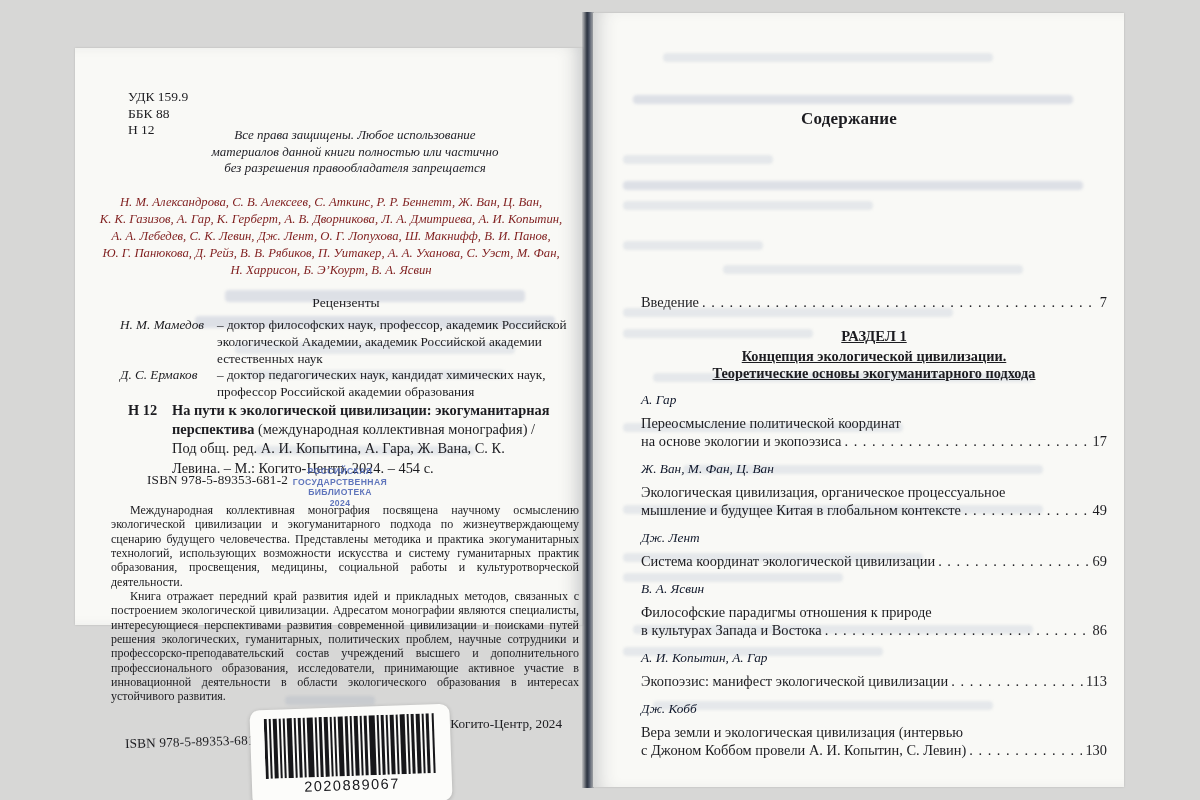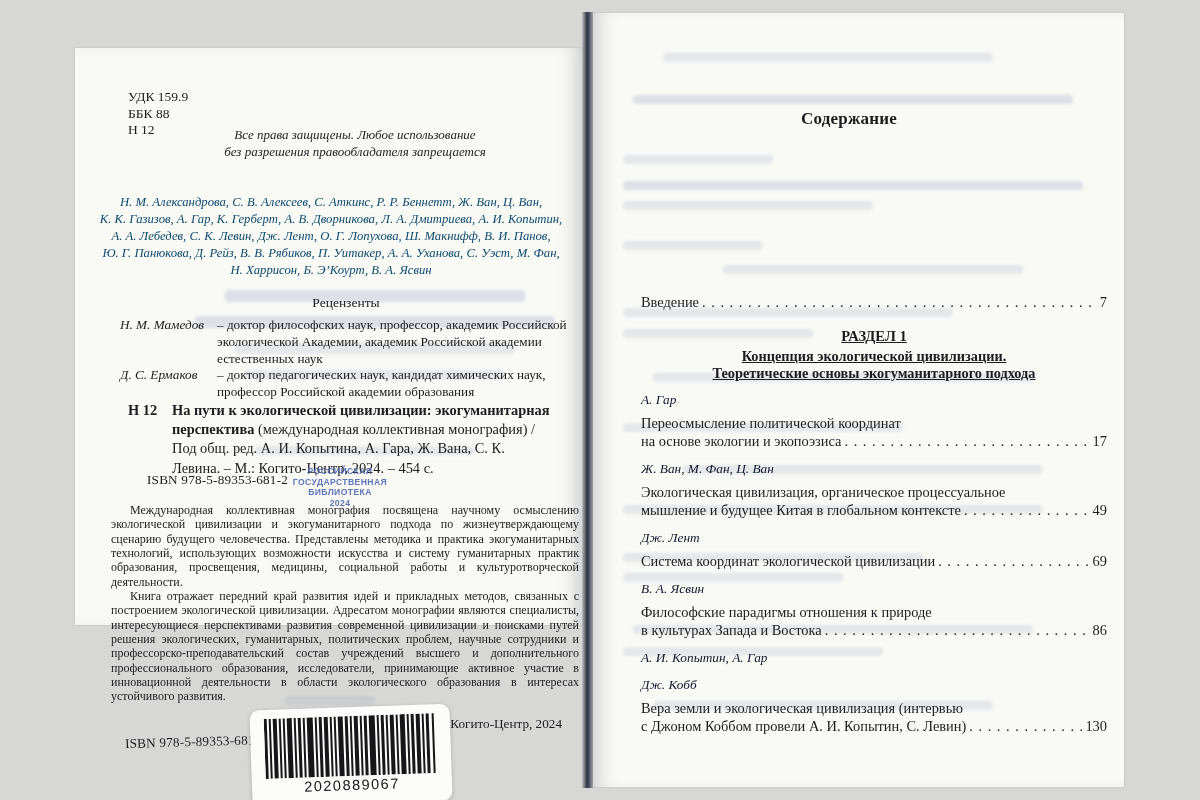--- a/index.html
+++ b/index.html
@@ -24,21 +24,21 @@
     background:linear-gradient(90deg, rgba(25,30,42,.10), #2c3340 42%, #454d5e 58%, rgba(25,30,42,.12));
   }
   
   .udc-block{position:absolute;left:53px;top:41px;font-size:13.5px;line-height:16.5px;}
   .rights-notice{
     position:absolute;left:80px;top:79px;width:400px;text-align:center;
     font-style:italic;font-size:13px;line-height:16.5px;color:#23232a;
   }
   .authors-block{position:absolute;left:22px;top:146px;width:468px;text-align:center;}
   .authors-heading{font-size:13.5px;margin-bottom:5px;}
-  .authors-lines{font-style:italic;font-size:12.7px;line-height:17px;color:#0c4a6e;}
+  .authors-lines{font-style:italic;font-size:12.7px;line-height:17px;color:#7f1d1d;}
   .reviewers-block{position:absolute;left:45px;top:247px;width:452px;}
   .reviewers-heading{text-align:center;font-size:13.5px;margin-bottom:6px;}
   .reviewer-row{display:flex;font-size:13.2px;line-height:16.8px;}
   .reviewer-name{flex:0 0 97px;font-style:italic;white-space:nowrap;}
   .reviewer-desc{flex:1;}
   .catalog-block{position:absolute;left:53px;top:353px;width:428px;display:flex;font-size:14.4px;line-height:19.2px;}
   .catalog-code{flex:0 0 44px;font-weight:bold;}
   .catalog-text{flex:1;}
   .catalog-text b{font-weight:bold;}
   .isbn-line{position:absolute;left:72px;top:424px;font-size:13.2px;letter-spacing:.2px;}
@@ -97,20 +97,21 @@
   <div class="ghost" style="left:210px;top:648px;width:90px;"></div>
 
   <div class="udc-block">
     <div>УДК 159.9</div>
     <div>ББК 88</div>
     <div>Н 12</div>
   </div>
 
   <div class="rights-notice">
     <div>Все права защищены. Любое использование</div>
+    <div>материалов данной книги полностью или частично</div>
     <div>без разрешения правообладателя запрещается</div>
   </div>
 
   <div class="authors-block">
     <div class="authors-lines">
       <div>Н. М. Александрова, С. В. Алексеев, С. Аткинс, Р. Р. Беннетт, Ж. Ван, Ц. Ван,</div>
       <div>К. К. Газизов, А. Гар, К. Герберт, А. В. Дворникова, Л. А. Дмитриева, А. И. Копытин,</div>
       <div>А. А. Лебедев, С. К. Левин, Дж. Лент, О. Г. Лопухова, Ш. Макнифф, В. И. Панов,</div>
       <div>Ю. Г. Панюкова, Д. Рейз, В. В. Рябиков, П. Уитакер, А. А. Уханова, С. Уэст, М. Фан,</div>
       <div>Н. Харрисон, Б. Э’Коурт, В. А. Ясвин</div>
@@ -267,20 +268,25 @@
       <div class="entry-line">Философские парадигмы отношения к природе</div>
       <div class="entry-line toc-row">
         <span class="toc-text">в культурах Запада и Востока</span>
         <span class="leader"></span>
         <span class="toc-page">86</span>
       </div>
     </div>
 
     <div class="toc-entry">
       <div class="entry-authors">А. И. Копытин, А. Гар</div>
+      <div class="entry-line toc-row">
+        <span class="toc-text">Экопоэзис: манифест экологической цивилизации</span>
+        <span class="leader"></span>
+        <span class="toc-page">113</span>
+      </div>
     </div>
 
     <div class="toc-entry">
       <div class="entry-authors">Дж. Кобб</div>
       <div class="entry-line">Вера земли и экологическая цивилизация (интервью</div>
       <div class="entry-line toc-row">
         <span class="toc-text">с Джоном Коббом провели А. И. Копытин, С. Левин)</span>
         <span class="leader"></span>
         <span class="toc-page">130</span>
       </div>

